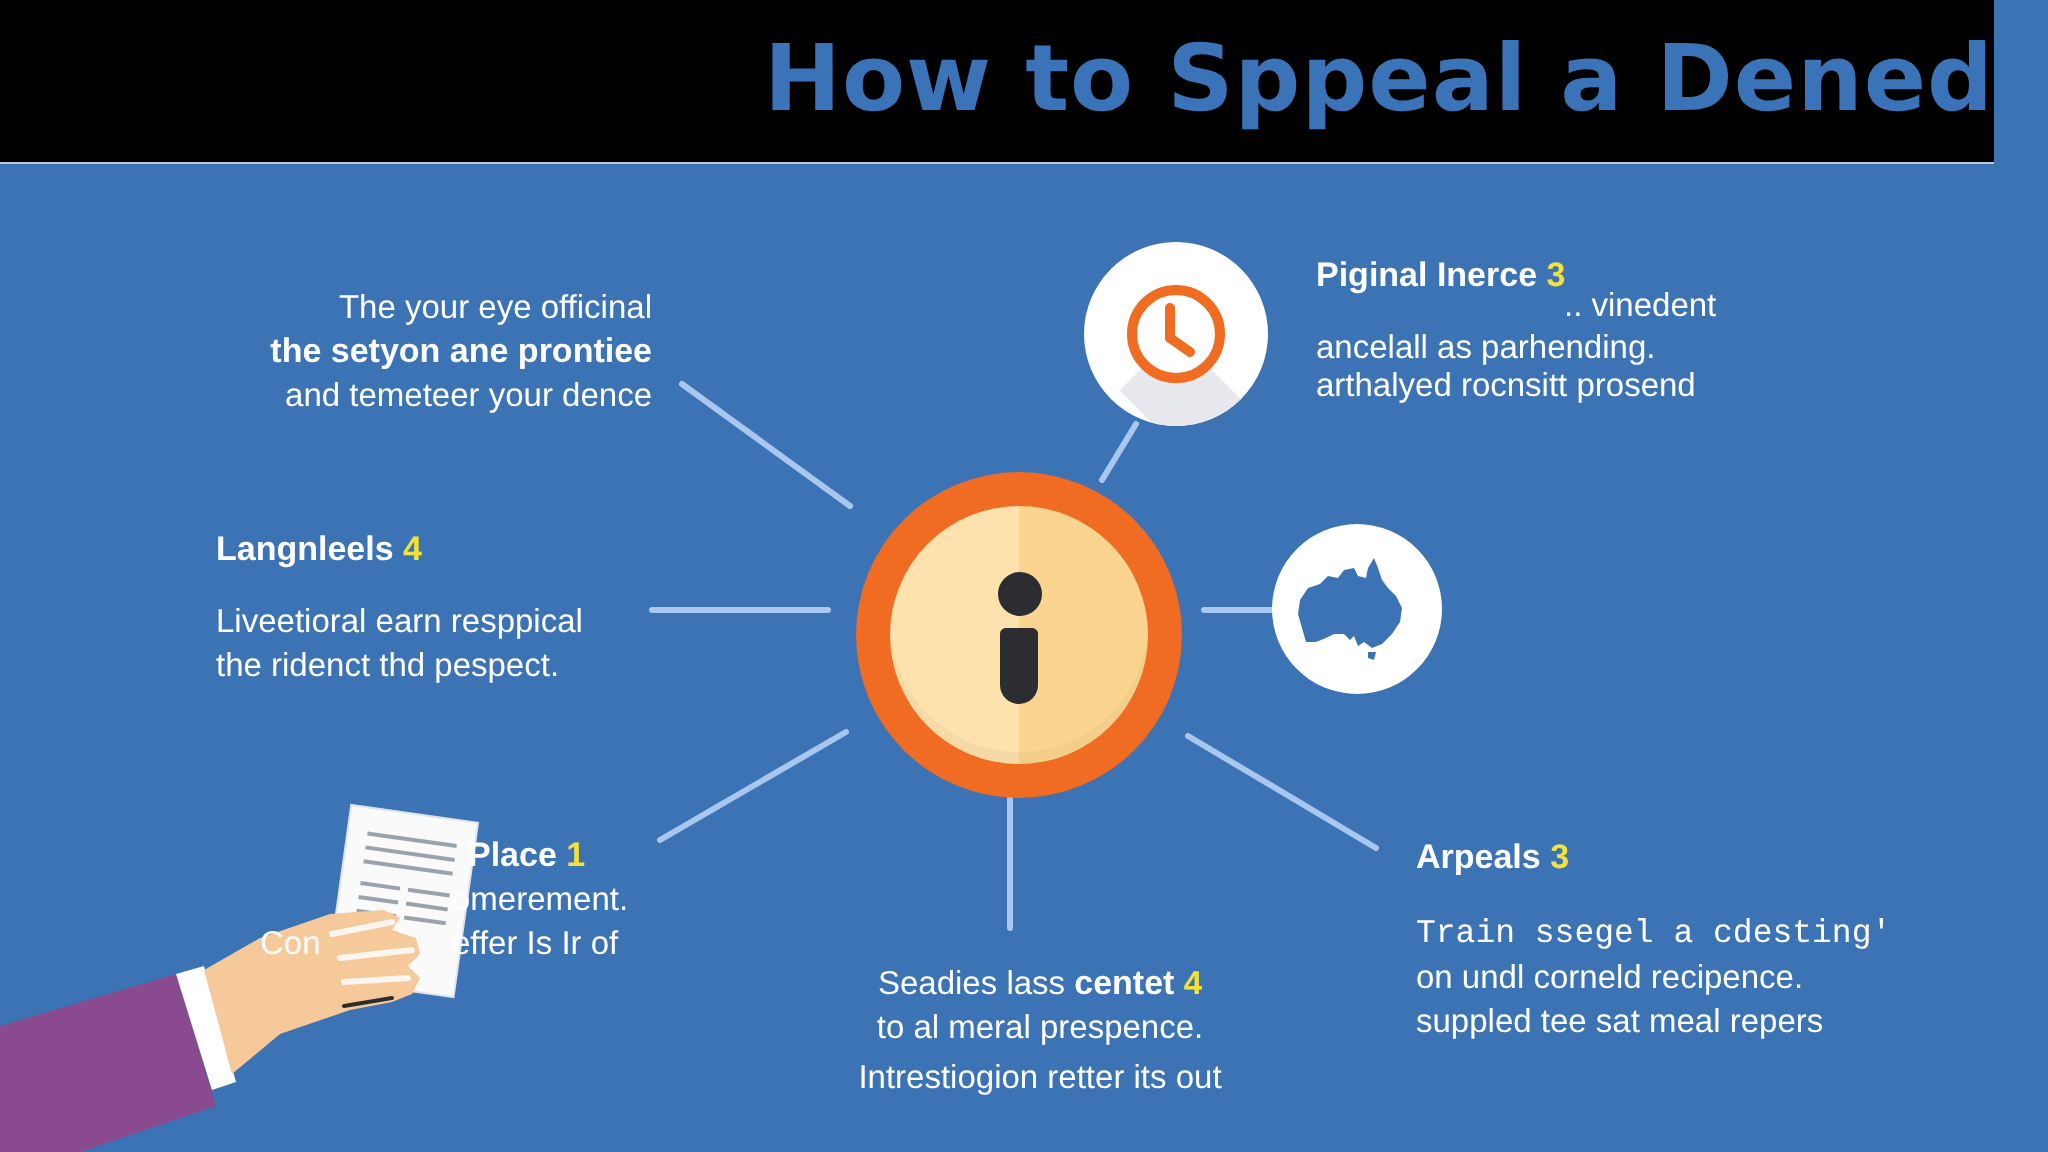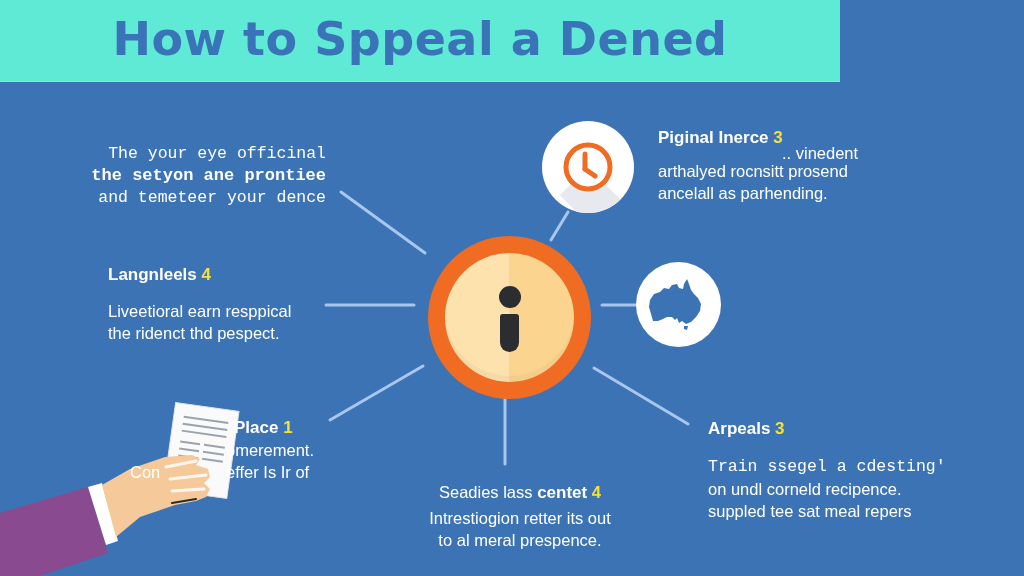--- a/index.html
+++ b/index.html
@@ -13,27 +13,27 @@
   .canvas {
     position: relative;
     width: 1024px;
     height: 576px;
     background: #3c73b4;
     overflow: hidden;
   }
   .header {
     position: absolute;
     left: 0; top: 0;
-    width: 840px;
+    width: 997px;
     height: 81px;
-    background: #5eead4;
+    background: #000000;
     border-bottom: 1px solid #b9c7d8;
     display: flex;
     align-items: center;
-    justify-content: center;
+    justify-content: flex-end;
   }
   .title {
     font-family: "DejaVu Sans", sans-serif;
     font-weight: bold;
     font-size: 46px;
     color: #3a73b8;
     letter-spacing: 0.5px;
     margin-top: -4px;
   }
   .connectors {
@@ -99,21 +99,21 @@
     line-height: 22px;
   }
   .text-block .head {
     font-weight: bold;
     font-size: 17px;
   }
   .num {
     color: #f4e13a;
     font-weight: bold;
   }
-  .right-align { text-align: right; font-family: Liberation Mono, monospace; }
+  .right-align { text-align: right; }
   .center-align { text-align: center; }
   .hand-wrap {
     position: absolute;
     left: 0; top: 395px;
     width: 240px; height: 181px;
   }
 </style>
 </head>
 <body>
 
@@ -192,44 +192,44 @@
 
   <div class="text-block right-align" style="right:698px; top:143px;">
     <div>The your eye officinal</div>
     <div class="head">the setyon ane prontiee</div>
     <div>and temeteer your dence</div>
   </div>
 
   <div class="text-block" style="left:658px; top:127px;">
     <div class="head"><span>Piginal Inerce</span> <span class="num">3</span></div>
     <div style="margin-left:124px; margin-top:-6px; line-height:20px;">.. vinedent</div>
+    <div>ancelall as parhending.</div>
     <div style="margin-top:-3px;">arthalyed rocnsitt prosend</div>
-    <div>ancelall as parhending.</div>
   </div>
 
   <div class="text-block" style="left:108px; top:264px;">
     <div class="head"><span>Langnleels</span> <span class="num">4</span></div>
     <div style="margin-top:14px;">Liveetioral earn resppical</div>
     <div>the ridenct thd pespect.</div>
   </div>
 
 
   <div class="text-block" style="left:130px; top:417px; width:220px;">
     <div class="head" style="margin-left:104px;"><span>Place</span> <span class="num">1</span></div>
     <div style="margin-left:96px;">omerement.</div>
     <div style="position:relative; height:22px;">
       <span style="position:absolute; left:0;">Con</span>
       <span style="position:absolute; left:96px;">effer Is Ir of</span>
     </div>
   </div>
 
   <div class="text-block center-align" style="left:400px; top:481px; width:240px;">
     <div><span>Seadies lass</span> <span class="head">centet</span> <span class="num">4</span></div>
+    <div>to al meral prespence.</div>
     <div style="margin-top:3px;">Intrestiogion retter its out</div>
-    <div>to al meral prespence.</div>
   </div>
 
   <div class="text-block" style="left:708px; top:418px;">
     <div class="head"><span>Arpeals</span> <span class="num">3</span></div>
     <div style="margin-top:16px;font-family:Liberation Mono, monospace;">Train ssegel a cdesting'</div>
     <div>on undl corneld recipence.</div>
     <div>suppled tee sat meal repers</div>
   </div>
 
 </div>

